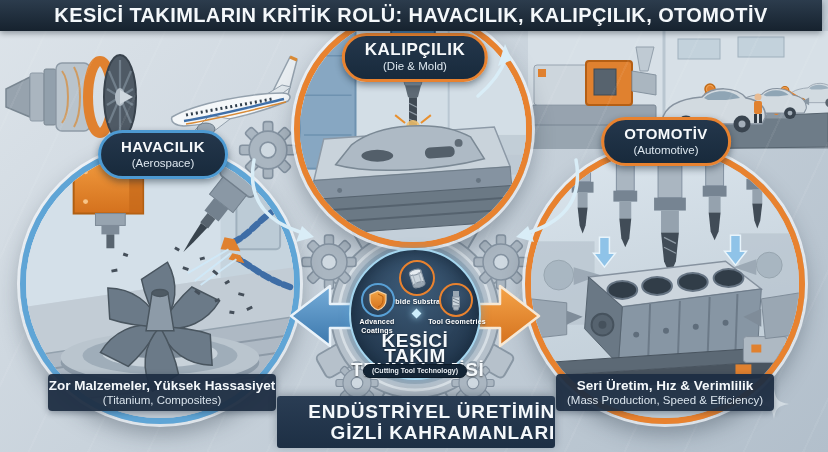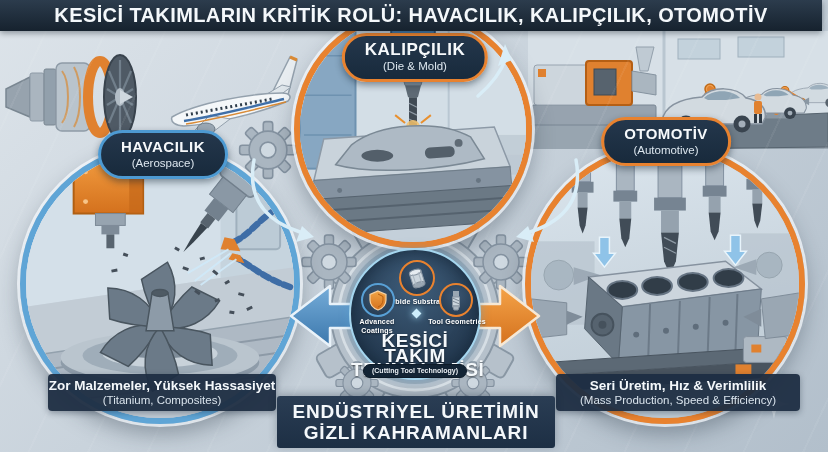--- a/index.html
+++ b/index.html
@@ -56,25 +56,25 @@
   .p-mold { left:415px; top:33px;  border:3.5px solid #e8822f; }
   .p-auto { left:666px; top:117px; border:3.5px solid #e8822f; }
   .p-mold .l1 { font-size:17px; }
 
   .caption { position:absolute; z-index:5; background:rgba(30,45,66,.95); text-align:center; border-radius:4px;
              box-shadow:0 2px 6px rgba(15,30,45,.35); padding-top:3px; }
   .caption .c1 { color:#f4f8fb; font-weight:bold; font-size:13.5px; line-height:17px; white-space:nowrap; }
   .caption .c2 { color:#d9e3ec; font-size:11.5px; line-height:13px; white-space:nowrap; }
   .cap-aero { left:48px;  top:374px; width:228px; height:37px; }
   .cap-mold { left:297px; top:199px; width:234px; height:35px; }
-  .cap-auto { left:556px; top:374px; width:244px; height:37px; }
+  .cap-auto { left:556px; top:374px; width:218px; height:37px; }
   .cap-mold .c1 { font-size:12px; }
   .cap-mold .c2 { font-size:11px; }
 
-  .footer { position:absolute; left:277px; top:396px; width:278px; height:52px; z-index:5; text-align:center;
+  .footer { position:absolute; left:277px; top:396px; width:278px; height:52px; z-index:5; text-align:right;
             background:linear-gradient(#2a3d54,#1d2f44); padding-top:5px; border-radius:3px;
             box-shadow:0 -2px 8px rgba(15,30,45,.3); }
   .footer .f1, .footer .f2 { color:#f4f8fb; font-weight:bold; font-size:19px; line-height:21px;
             letter-spacing:.8px; white-space:nowrap; }
 </style>
 </head>
 <body>
 
 <div class="canvas">
 

